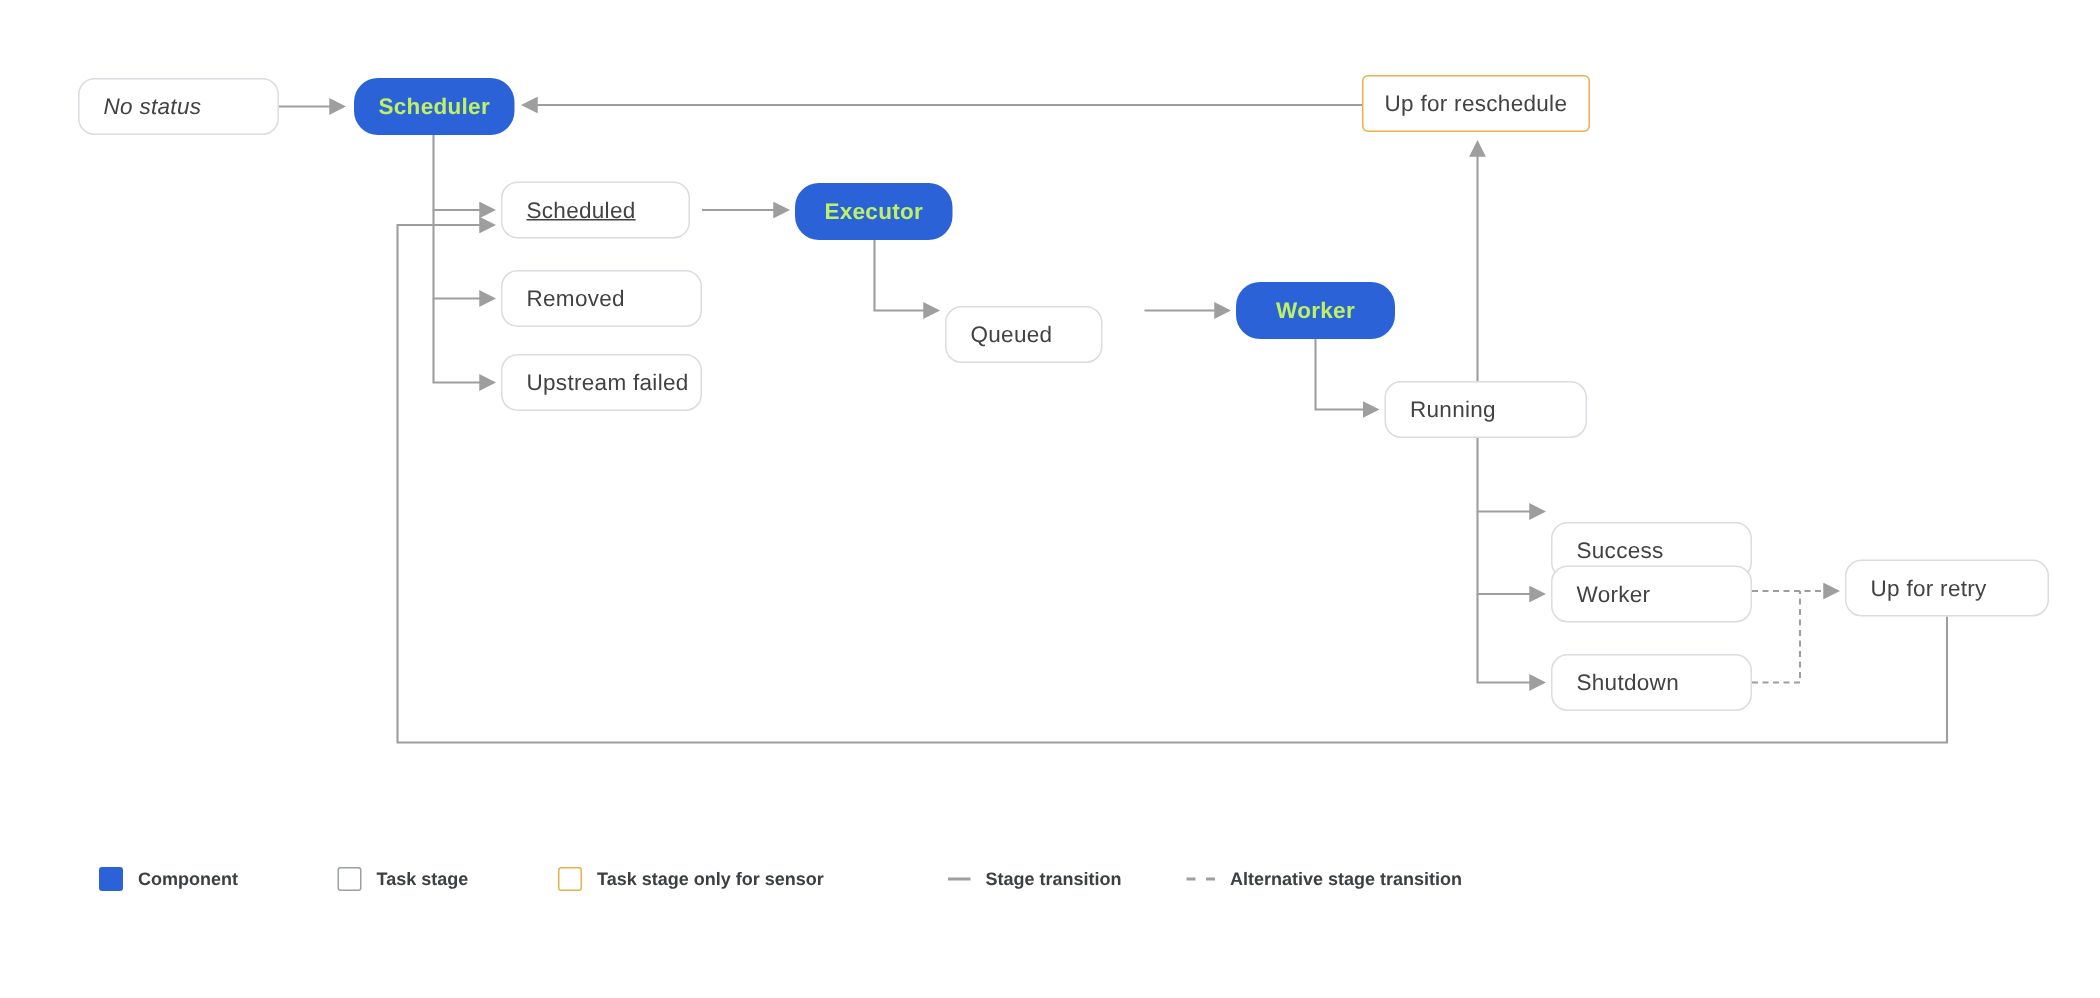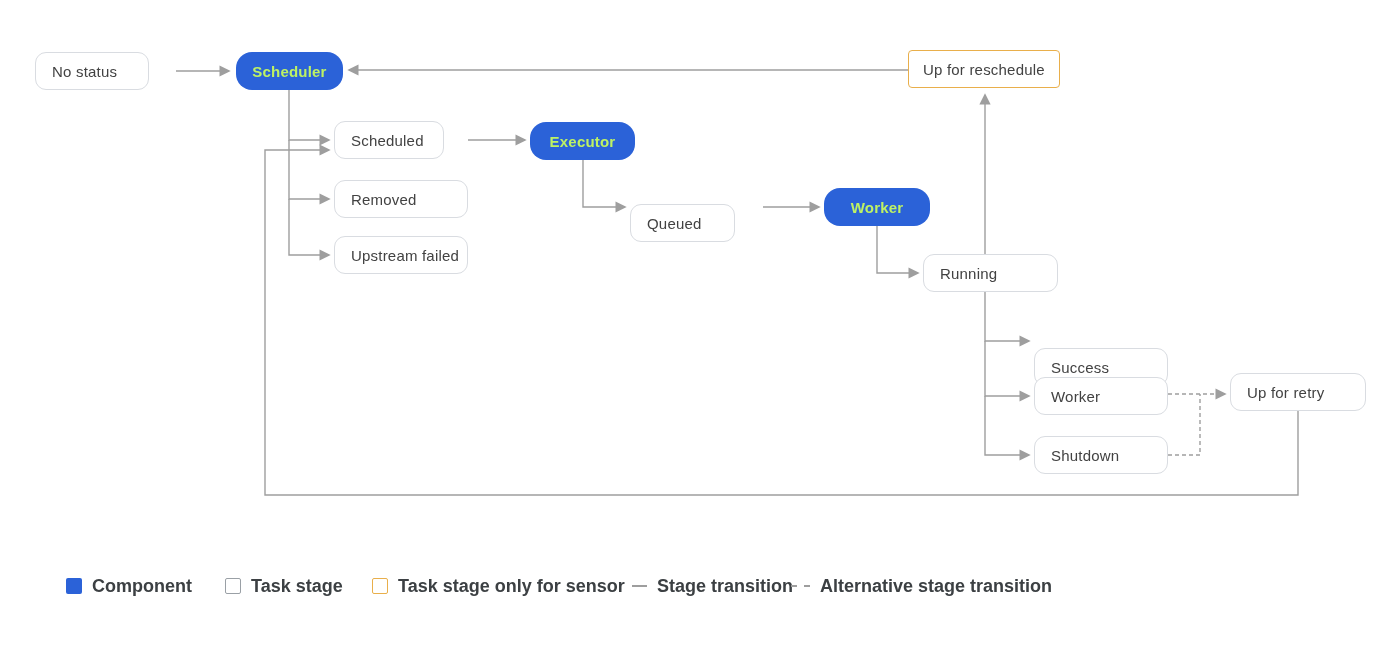--- a/index.html
+++ b/index.html
@@ -21,21 +21,21 @@
     font-size:15px;color:var(--node-text);background:#fff;letter-spacing:.2px;white-space:nowrap;
   }
   .node.task{border:1px solid var(--node-border);border-radius:11px;padding-left:16px;}
   .node.sensor{border:1px solid var(--sensor-orange);border-radius:4px;padding-left:14px;}
   .node.component{
     background:var(--component-blue);color:#bef264;border-radius:16px;
     justify-content:center;font-weight:bold;padding:0;border:none;
   }
   .legend-item{
     position:absolute;top:577px;height:18px;display:flex;align-items:center;gap:10px;
-    font-size:18px;font-weight:bold;color:var(--legend-text);white-space:nowrap;
+    font-size:12px;font-weight:bold;color:var(--legend-text);white-space:nowrap;
   }
   .sw{box-sizing:border-box;flex:0 0 auto;}
   .sw-square{width:16px;height:16px;border-radius:2px;}
   .sw-component{background:var(--component-blue);}
   .sw-task{background:#fff;border:1.5px solid #9aa0a6;}
   .sw-sensor{background:#fff;border:1.5px solid var(--sensor-orange);}
   .sw-solid{width:15px;height:0;border-top:2px solid var(--line-gray);}
   .sw-dashed{width:19px;height:0;border-top:2px dashed var(--line-gray);}
 </style>
 </head>
@@ -62,23 +62,23 @@
       <path d="M877 226 V273 H918" marker-end="url(#arr)"></path>
       <path d="M985 254 V95" marker-end="url(#arr)"></path>
       <path d="M985 292 V341 H1029" marker-end="url(#arr)"></path>
       <path d="M985 341 V396 H1029" marker-end="url(#arr)"></path>
       <path d="M985 396 V455 H1029" marker-end="url(#arr)"></path>
       <path d="M1168 394 H1225" stroke-dasharray="4 3" marker-end="url(#arr)"></path>
       <path d="M1168 455 H1200 V394" stroke-dasharray="4 3"></path>
     </g>
   </svg>
 
-  <div class="node task" style="left:35px;  top:52px;  width:114px;">No status</div>
+  <div class="node task" style="left:52px;  top:52px;  width:134px;font-style:italic;">No status</div>
   <div class="node component" style="left:236px; top:52px;  width:107px;">Scheduler</div>
-  <div class="node task" style="left:334px; top:121px; width:110px;">Scheduled</div>
+  <div class="node task" style="left:334px; top:121px; width:126px;text-decoration:underline;">Scheduled</div>
   <div class="node task" style="left:334px; top:180px; width:134px;">Removed</div>
   <div class="node task" style="left:334px; top:236px; width:134px;text-align:right;">Upstream failed</div>
   <div class="node component" style="left:530px; top:122px; width:105px;">Executor</div>
   <div class="node task" style="left:630px; top:204px; width:105px;">Queued</div>
   <div class="node component" style="left:824px; top:188px; width:106px;">Worker</div>
   <div class="node task" style="left:923px; top:254px; width:135px;">Running</div>
   <div class="node task" style="left:1034px;top:322px; width:134px;margin-top:26px;">Success</div>
   <div class="node task" style="left:1034px;top:377px; width:134px;">Worker</div>
   <div class="node task" style="left:1034px;top:436px; width:134px;">Shutdown</div>
   <div class="node task" style="left:1230px;top:373px; width:136px;">Up for retry</div>

